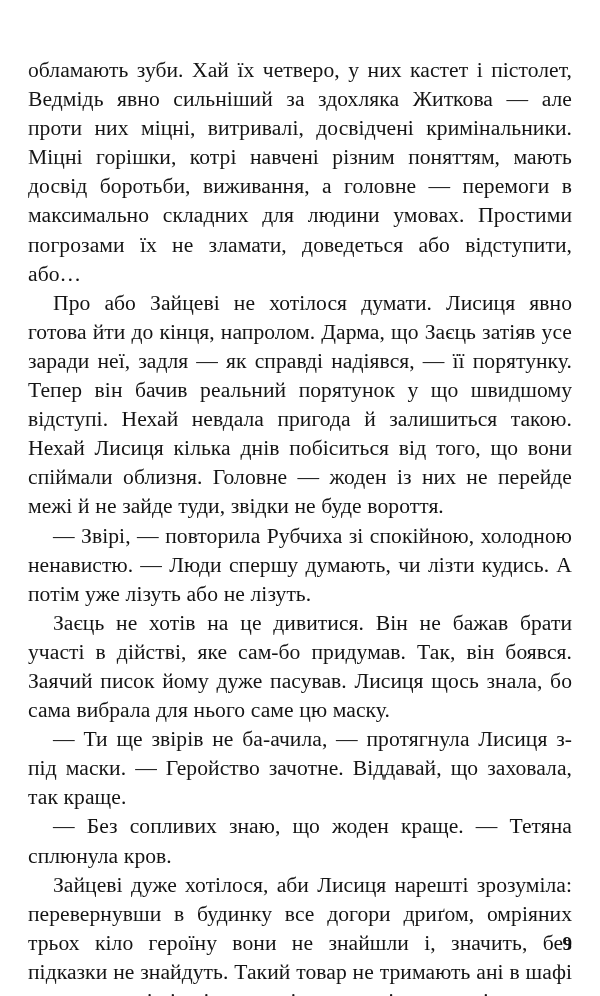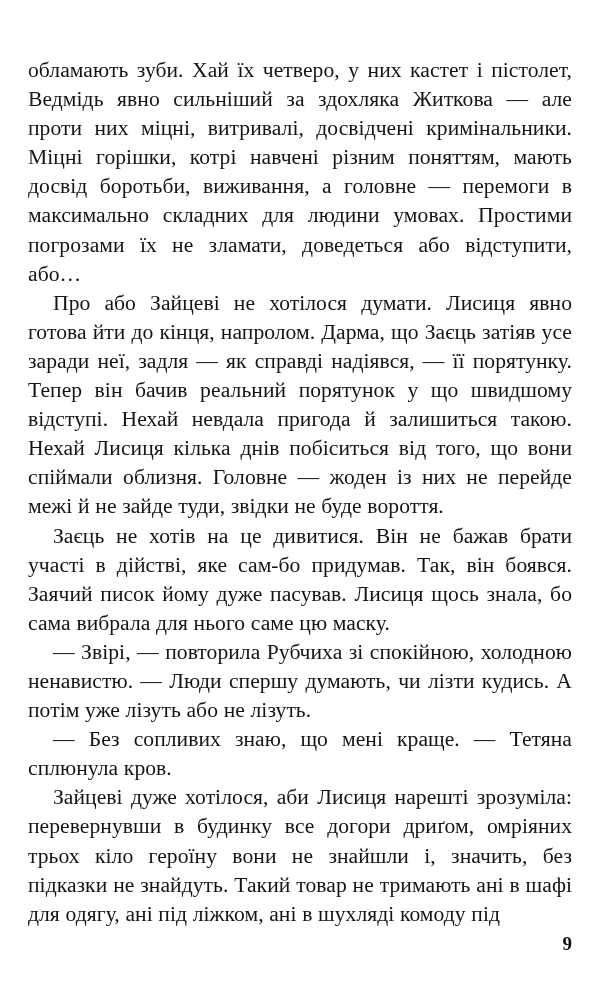--- a/index.html
+++ b/index.html
@@ -80,23 +80,24 @@
 </style>
 </head>
 <body>
 
 <div class="page">
 
   <div class="text-block">
 
   <p class="para continued"><span>обламають зуби. Хай їх четверо, у них кастет і пістолет, Ведмідь явно сильніший за здохляка Житкова — але проти них міцні, витривалі, досвідчені кримінальники. Міцні горішки, котрі навчені різним </span><span class="italic">поняттям</span><span>, мають досвід боротьби, виживання, а головне — перемоги в максимально складних для людини умовах. Простими погрозами їх не зламати, доведеться або відступити, або…</span></p>
       <p class="para"><span>Про </span><span class="italic">або</span><span> Зайцеві не хотілося думати. Лисиця явно готова йти до кінця, напролом. Дарма, що Заєць затіяв усе заради неї, задля — як справді надіявся, — її порятунку. Тепер він бачив реальний порятунок у що швидшому відступі. Нехай невдала пригода й залишиться такою. Нехай Лисиця кілька днів побіситься від того, що вони спіймали облизня. Головне — жоден із них не перейде межі й не зайде туди, звідки не буде вороття.</span></p>
+      <p class="para"><span>— Звірі, — повторила Рубчиха зі спокійною, холодною ненавистю. — Люди спершу думають, чи лізти кудись. А потім уже лізуть або не лізуть.</span></p>
       <p class="para"><span>Заєць не хотів на це дивитися. Він не бажав брати участі в дійстві, яке сам-бо придумав. Так, він боявся. Заячий писок йому дуже пасував. Лисиця щось знала, бо сама вибрала для нього саме цю маску.</span></p>
-      <p class="para"><span>— Звірі, — повторила Рубчиха зі спокійною, холодною ненавистю. — Люди спершу думають, чи лізти кудись. А потім уже лізуть або не лізуть.</span></p>
-      <p class="para"><span>— Без сопливих знаю, що мені краще. — Тетяна сплюнула кров.</span></p>
+      <p class="para"><span>— Ти ще звірів не ба-ачила, — протягнула Лисиця з-під маски. — Геройство зачотне. Віддавай, що заховала, так краще.</span></p>
+      <p class="para"><span>— Без сопливих знаю, що жоден краще. — Тетяна сплюнула кров.</span></p>
       <p class="para"><span>Зайцеві дуже хотілося, аби Лисиця нарешті зрозуміла: перевернувши в будинку все догори дриґом, омріяних трьох кіло героїну вони не знайшли і, значить, без підказки не знайдуть. Такий товар не тримають ані в шафі для одягу, ані під ліжком, ані в шухляді комоду під</span></p>
     </div>
 
   <div class="scan-fade"></div>
 
   <div class="folio">9</div>
 
 </div>
 
 </body></html>

